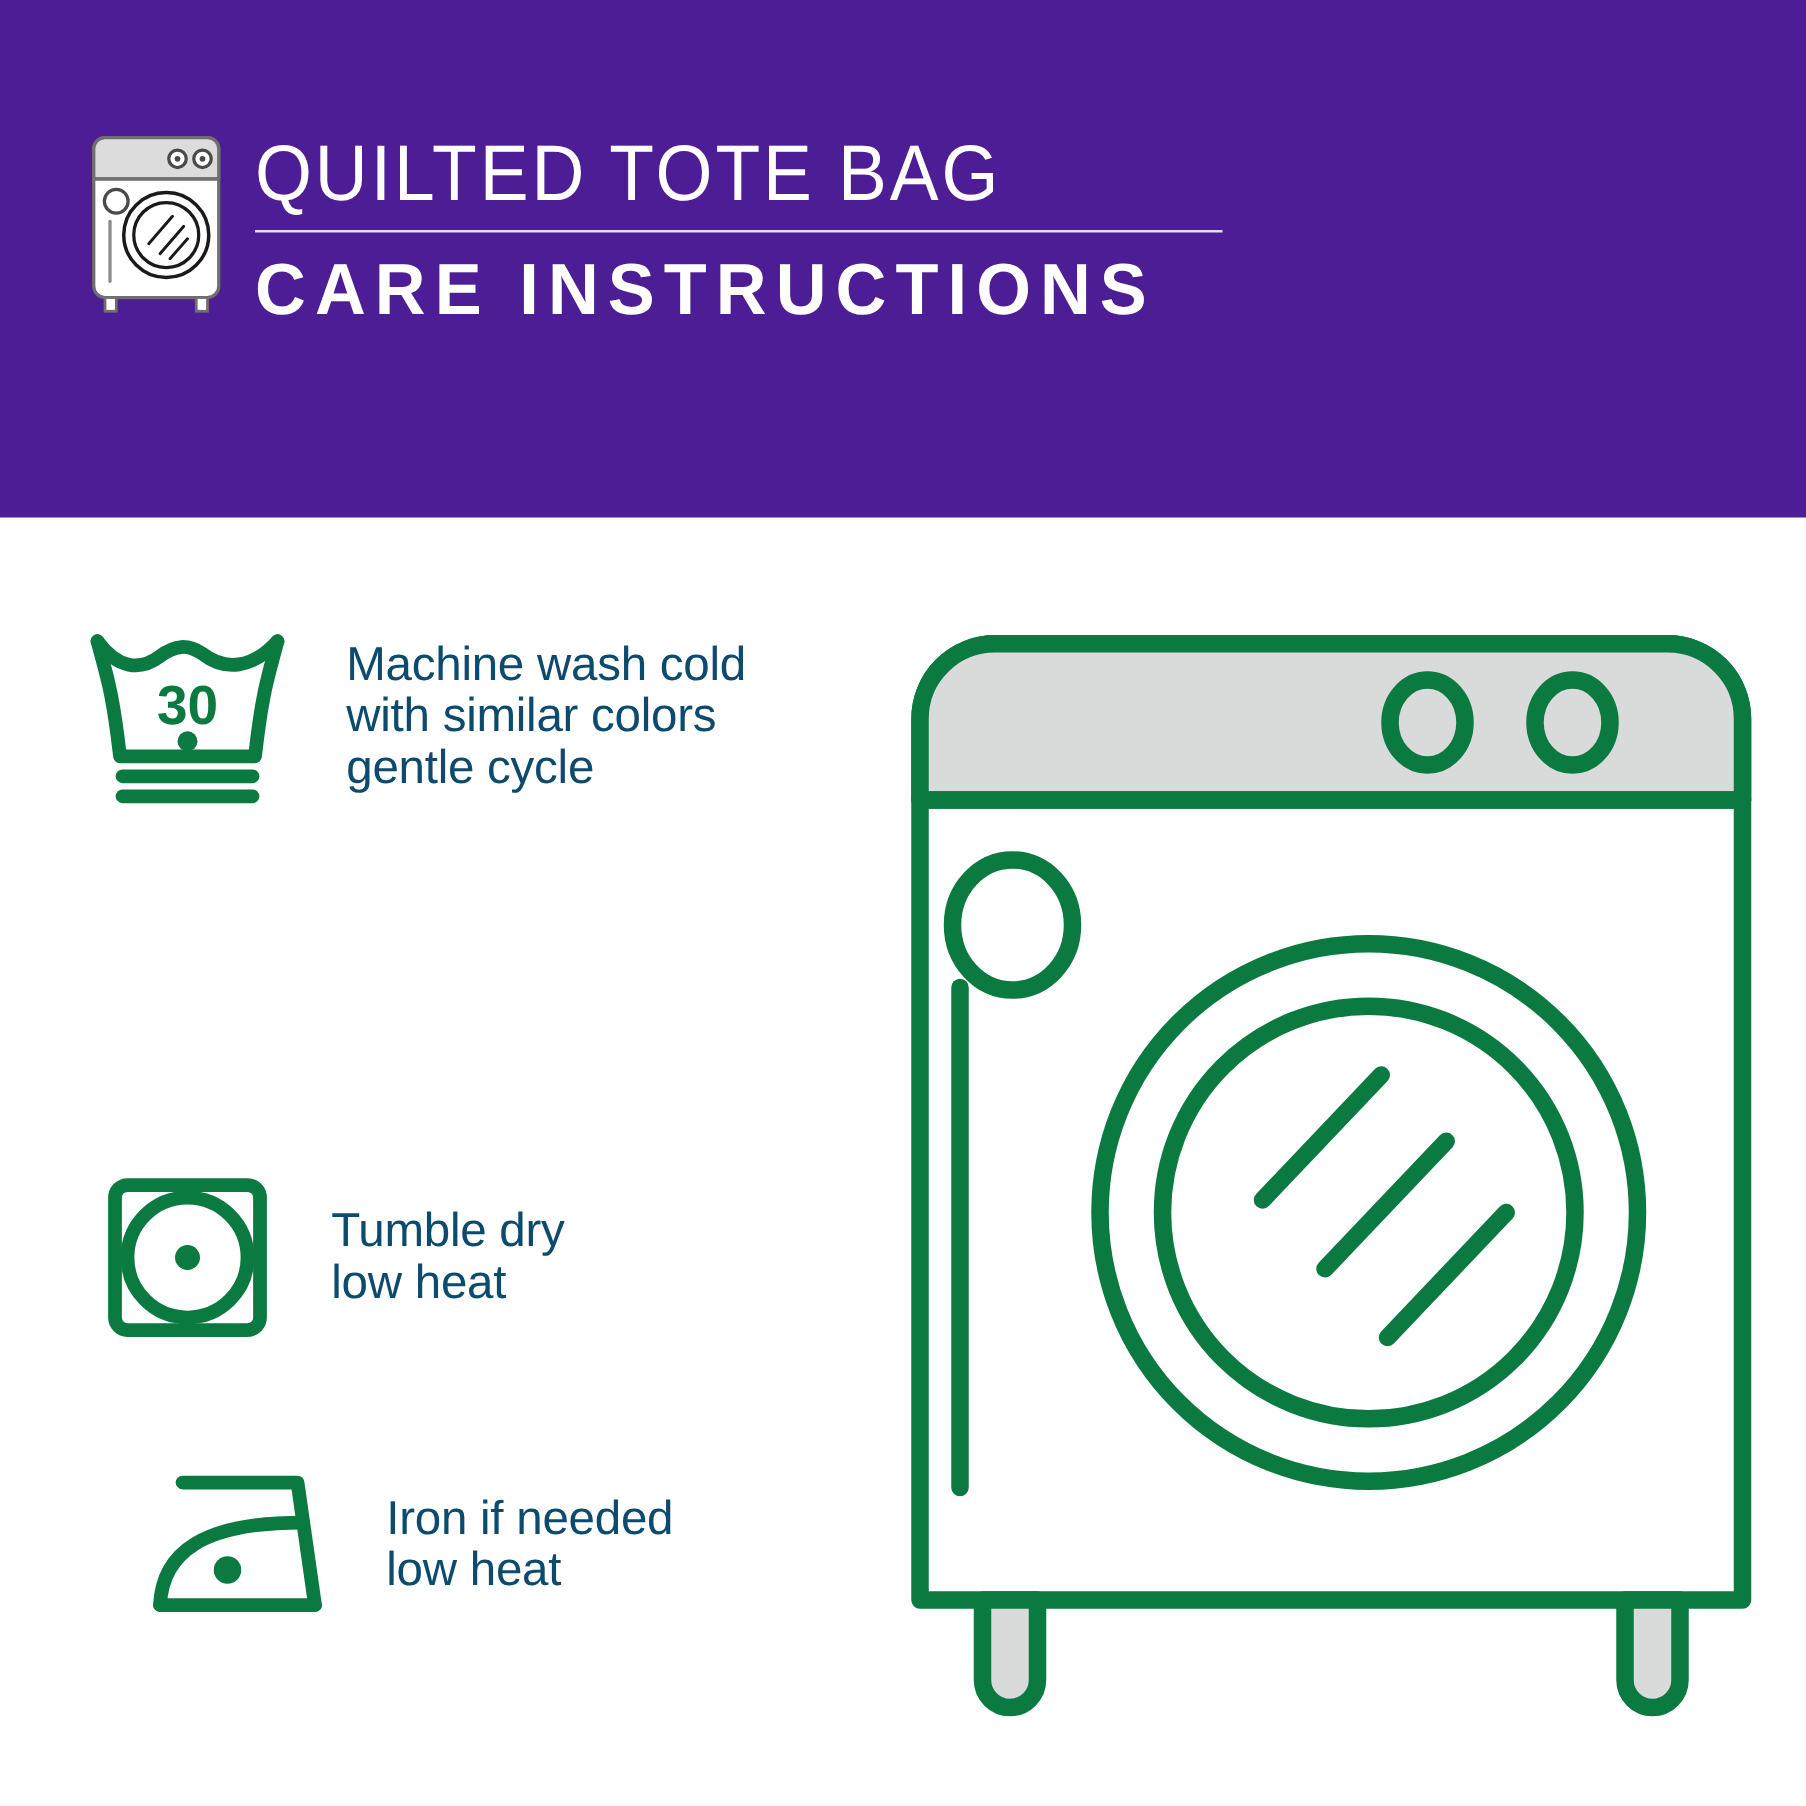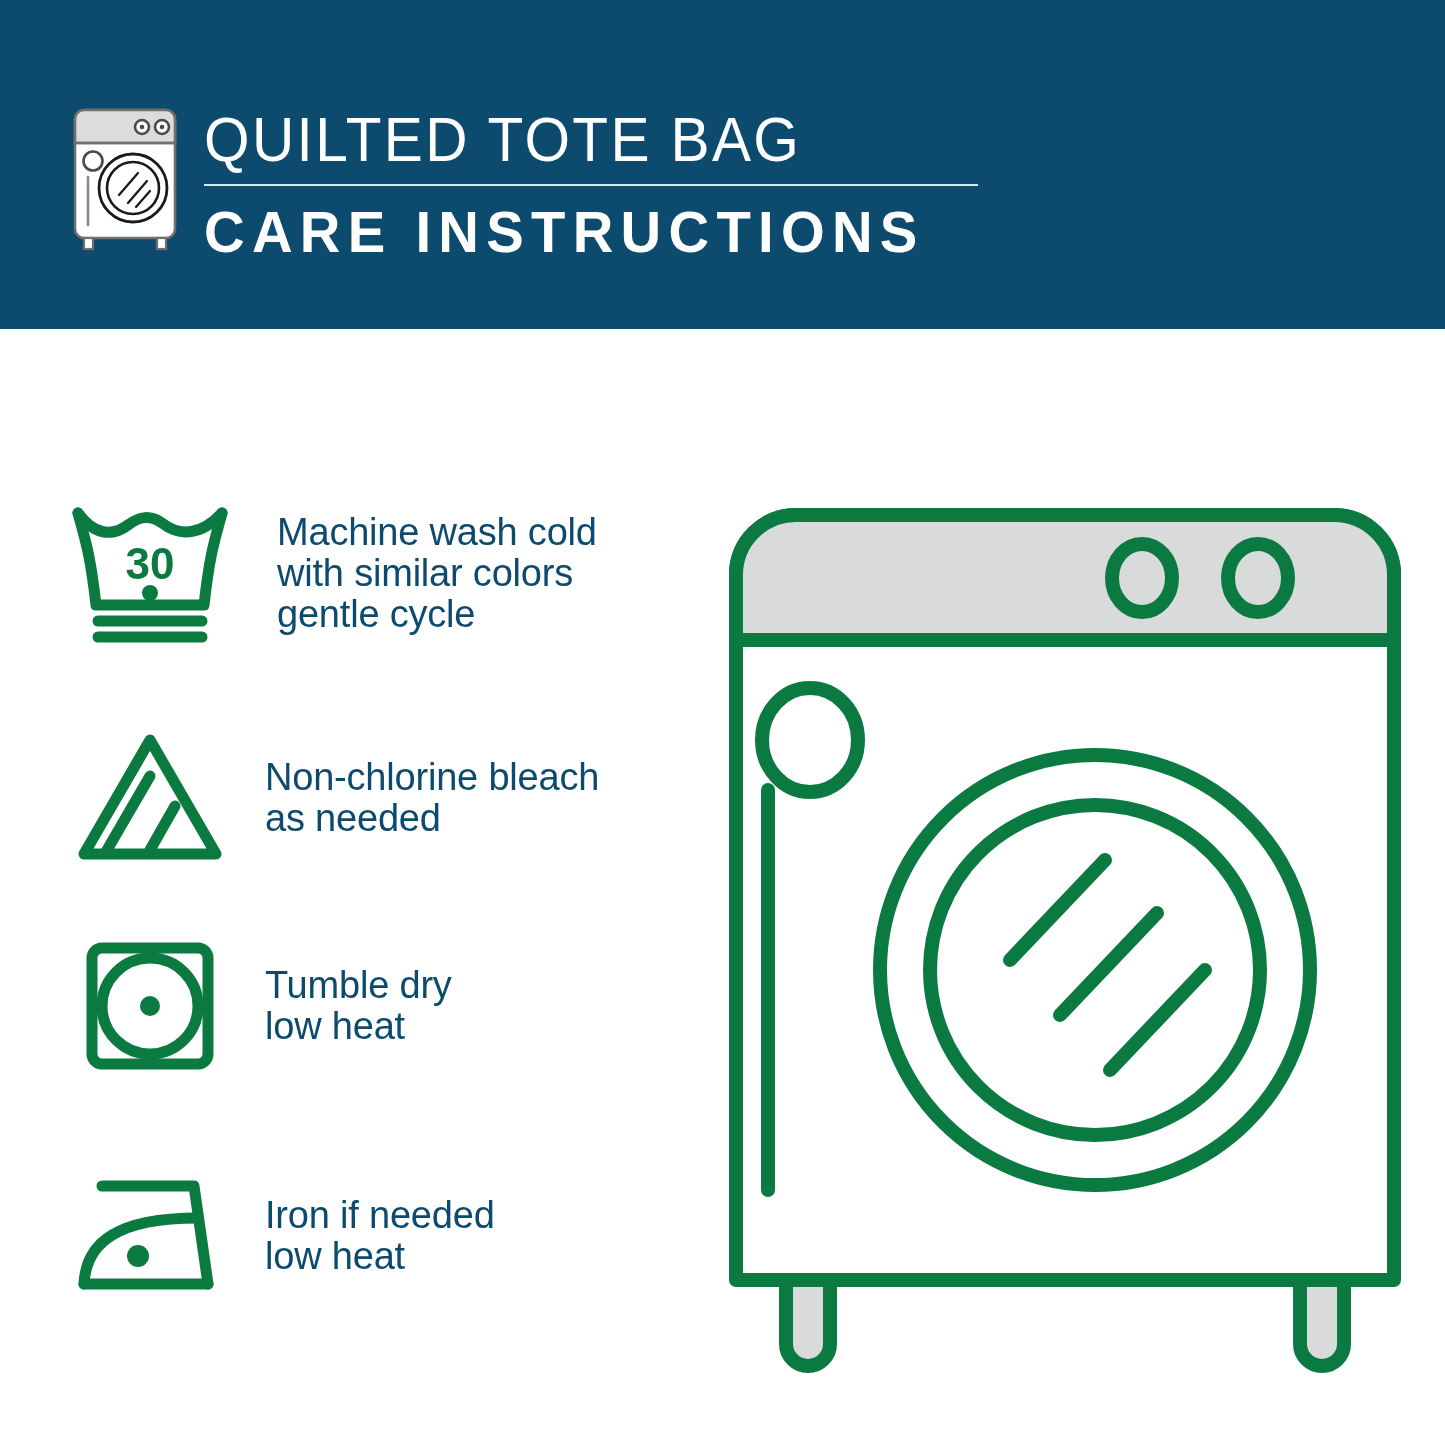--- a/index.html
+++ b/index.html
@@ -18,22 +18,22 @@
     background: #ffffff;
     overflow: hidden;
   }
 
   
   .header-band {
     position: absolute;
     left: 0;
     top: 0;
     width: 1445px;
-    height: 329px;
-    background: #0c4a6e;
+    height: 414px;
+    background: #4c1d95;
     text-decoration: underline;
   }
   .header-logo {
     position: absolute;
     left: 66px;
     top: 103px;
     width: 118px;
     height: 148px;
   }
   .header-text {
@@ -85,21 +85,21 @@
     position: absolute;
     left: 0;
     width: 700px;
     height: 170px;
     display: flex;
     align-items: center;
   }
   .care-row.r0 { top: 142px; gap: 12px; }
   .care-row.r1 { top: 367px; }
   .care-row.r2 { top: 575px; }
-  .care-row.r3 { top: 805px; }
+  .care-row.r3 { top: 805px; padding-left: 44px; }
 
   .care-icon {
     width: 175px;
     min-width: 175px;
     height: 160px;
     display: flex;
     align-items: center;
     justify-content: center;
     margin-left: 62px;
   }
@@ -184,33 +184,20 @@
 
           <text x="80" y="78" text-anchor="middle" font-family="Liberation Sans, sans-serif" font-size="44" font-weight="700" fill="#0b7a41">30</text>
           <circle cx="80" cy="92" r="8" fill="#0b7a41"></circle>
         </svg>
       </div>
       <div class="care-label">Machine wash cold
 with similar colors
 gentle cycle</div>
     </div>
 
-    <div class="care-row r1">
-      <div class="care-icon">
-        <svg viewBox="0 0 160 145" width="160" height="145" aria-hidden="true">
-          <g fill="none" stroke="#0b7a41" stroke-width="11" stroke-linecap="round" stroke-linejoin="round">
-            <path d="M80 14 L146 128 L14 128 Z"></path>
-            <line x1="80" y1="50" x2="37" y2="124"></line>
-            <line x1="105" y1="80" x2="80" y2="124"></line>
-          </g>
-        </svg>
-      </div>
-      <div class="care-label">Non-chlorine bleach
-as needed</div>
-    </div>
 
     <div class="care-row r2">
       <div class="care-icon">
         <svg viewBox="0 0 160 145" width="160" height="145" aria-hidden="true">
           <g fill="none" stroke="#0b7a41" stroke-width="11" stroke-linejoin="round">
             <rect x="22" y="14" width="116" height="116" rx="10" ry="10"></rect>
             <circle cx="80" cy="72" r="48"></circle>
           </g>
           <circle cx="80" cy="72" r="10" fill="#0b7a41"></circle>
         </svg>

